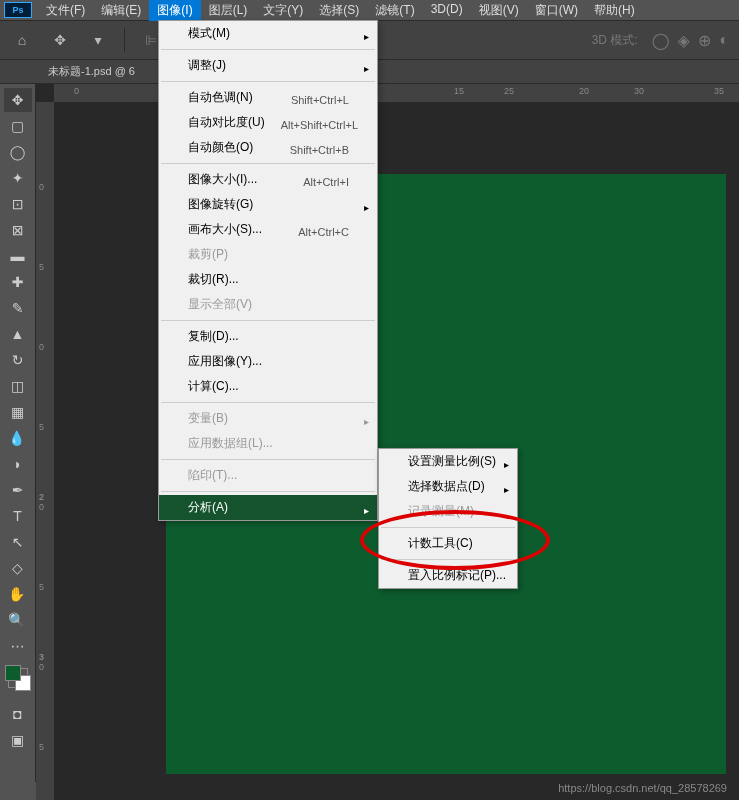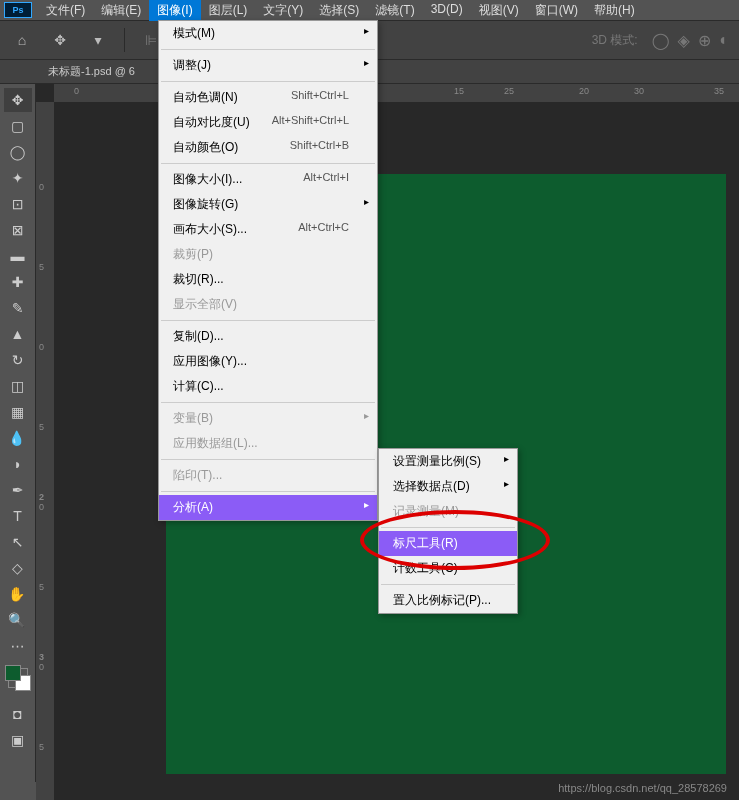--- a/index.html
+++ b/index.html
@@ -21,22 +21,22 @@
 .canvas { position: absolute; top: 90px; left: 130px; width: 560px; height: 600px; background: #0d5c2e; }
 .toolbox { position: absolute; top: 84px; left: 0; width: 36px; bottom: 18px; background: #535353; border-right: 1px solid #2a2a2a; display: flex; flex-direction: column; align-items: center; padding-top: 4px; gap: 2px; }
 .tool { width: 28px; height: 24px; display: flex; align-items: center; justify-content: center; color: #ccc; font-size: 14px; cursor: default; }
 .tool.sel { background: #3f3f3f; }
 .color-sw { width: 20px; height: 20px; border: 1px solid #888; margin-top: 8px; position: relative; }
 .color-fg { position: absolute; top: -4px; left: -4px; width: 16px; height: 16px; background: #0d5c2e; border: 1px solid #888; }
 .color-bg { position: absolute; bottom: -4px; right: -4px; width: 16px; height: 16px; background: #fff; border: 1px solid #888; }
 .dropdown { position: absolute; background: #f0f0f0; border: 1px solid #999; box-shadow: 2px 2px 6px rgba(0,0,0,0.3); font-size: 12px; color: #000; z-index: 100; }
 #menu-image { top: 20px; left: 158px; width: 220px; }
 #menu-analysis { top: 448px; left: 378px; width: 140px; }
-.dd-item { padding: 4px 28px 4px 14px; display: flex; justify-content: space-between; align-items: flex-start; white-space: nowrap; position: relative; }
-.dd-item.hl { background: #8b5cf6; color: #fff; }
+.dd-item { padding: 4px 28px 4px 29px; display: flex; justify-content: space-between; align-items: flex-end; white-space: nowrap; position: relative; }
+.dd-item.hl { background: #14532d; color: #fff; }
 .dd-item.dis { color: #999; }
 .dd-sep { height: 1px; background: #ccc; margin: 3px 2px; }
 .dd-sub::after { content: "▸"; position: absolute; right: 8px; font-size: 10px; }
 .shortcut { color: #555; font-size: 11px; margin-left: 16px; }
 .annot { position: absolute; top: 510px; left: 360px; width: 190px; height: 60px; border: 4px solid #dc0000; border-radius: 50%; z-index: 200; pointer-events: none; }
 .watermark { position: absolute; bottom: 6px; right: 12px; color: #888; font-size: 11px; }
 </style>
 </head>
 <body>
 
@@ -210,23 +210,20 @@
     <div class="dd-item dd-sub">
       <span>设置测量比例(S)</span>
     </div>
     <div class="dd-item dd-sub">
       <span>选择数据点(D)</span>
     </div>
     <div class="dd-item dis">
       <span>记录测量(M)</span>
     </div>
     <div class="dd-sep"></div>
-    <div class="dd-item hl">
-      <span>标尺工具(R)</span>
-    </div>
     <div class="dd-item">
       <span>计数工具(C)</span>
     </div>
     <div class="dd-sep"></div>
     <div class="dd-item">
       <span>置入比例标记(P)...</span>
     </div>
   </div>
 
 <div class="annot"></div>

